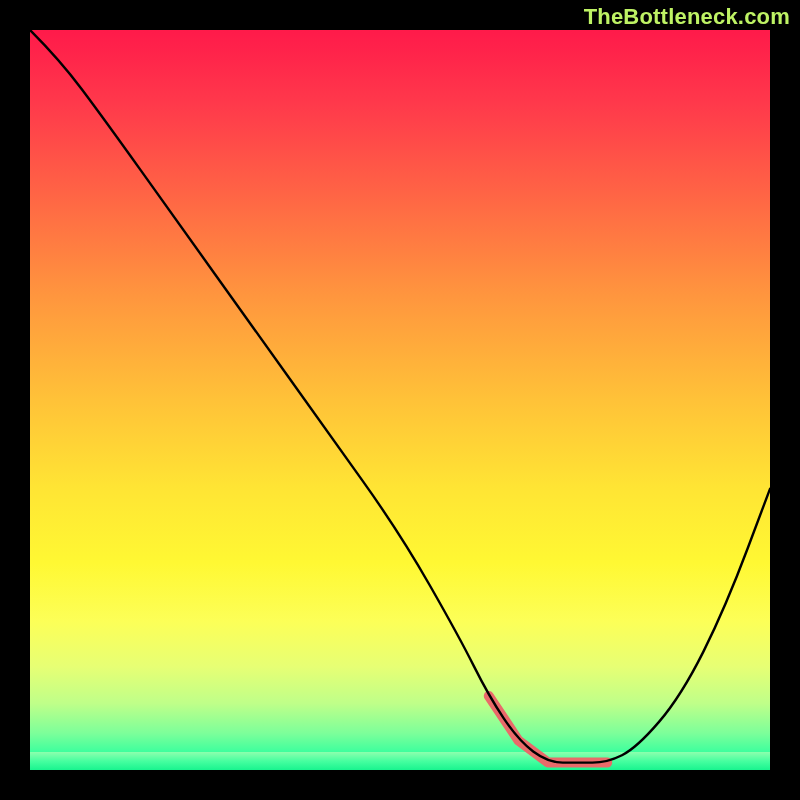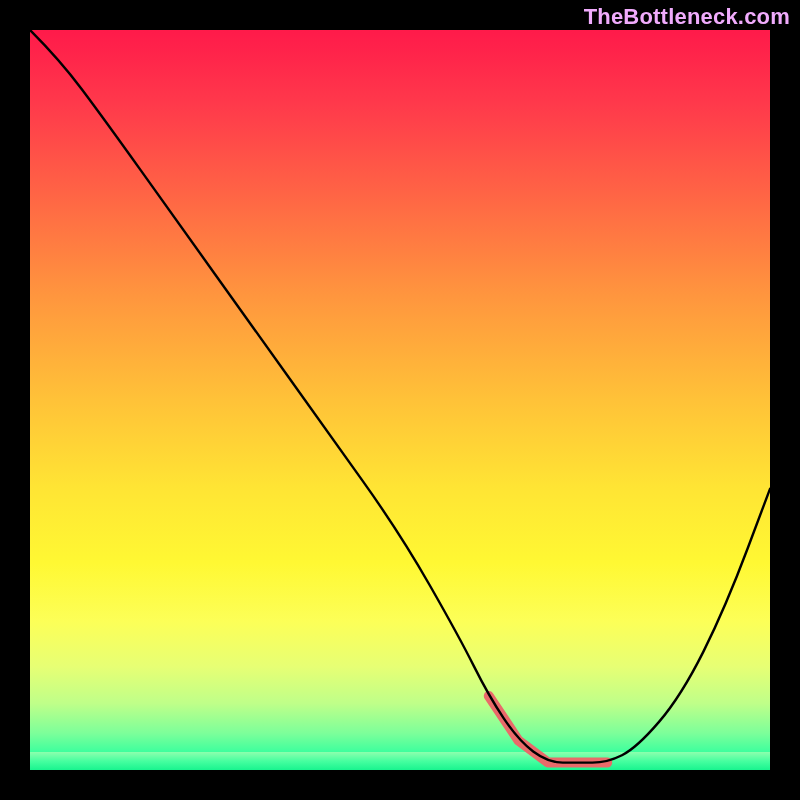--- a/index.html
+++ b/index.html
@@ -14,21 +14,21 @@
   .frame {
     position: relative;
     width: 800px;
     height: 800px;
     background: #000;
   }
   .watermark {
     position: absolute;
     top: 4px;
     right: 10px;
-    color: #f0abfc;
+    color: #bef264;
     font-size: 22px;
     font-weight: 600;
     letter-spacing: 0.2px;
     z-index: 5;
   }
   .plot-area {
     position: absolute;
     left: 30px;
     top: 30px;
     width: 740px;

